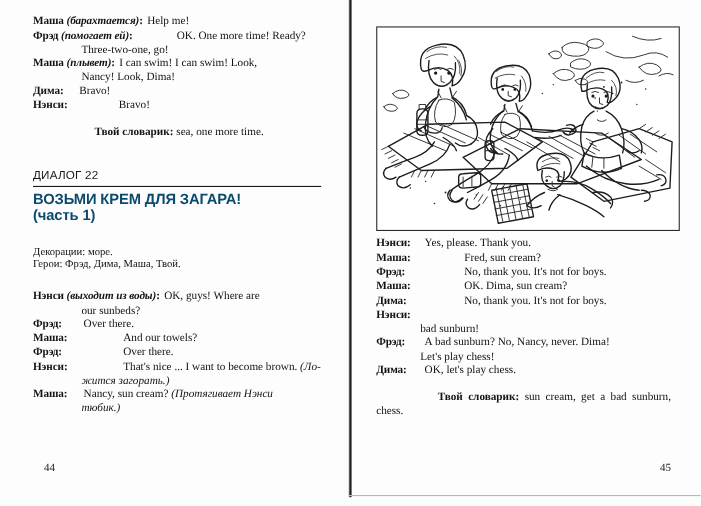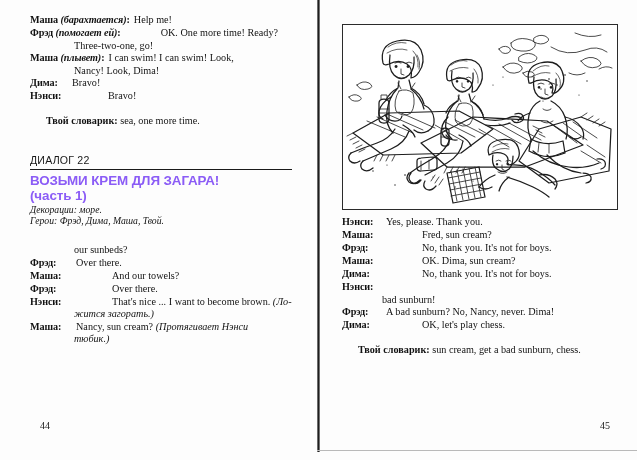--- a/index.html
+++ b/index.html
@@ -86,21 +86,21 @@
   .hang.r { padding-left: 40px; }
 
   
   .vocab {
     margin-top: 12px;
     text-indent: 16px;
     text-align: justify;
     font-size: 10.2px;
     line-height: 12.6px;
   }
-  .vocab b { font-weight: bold; }
+  .vocab b { font-weight: bold; margin-left: 40px; }
 
   
   .head-block { margin-top: 26px; }
   .kicker {
     font-family: "Liberation Sans", sans-serif;
     font-size: 10.6px;
     letter-spacing: 0.2px;
     color: #181818;
   }
   .rule {
@@ -108,26 +108,26 @@
     margin-top: 2.5px;
     margin-bottom: 3px;
     width: 100%;
   }
   .title {
     font-family: "Liberation Sans", sans-serif;
     font-weight: bold;
     font-size: 13.4px;
     line-height: 15.6px;
     letter-spacing: -0.1px;
-    color: #8b5cf6;
+    color: #0c4a6e;
   }
 
   
   .meta {
-    font-style: italic;
+    margin-top: 20px;
     font-size: 9.7px;
     line-height: 11.6px;
   }
   .dialogue-start { margin-top: 17px; }
 
   
   .folio {
     position: absolute;
     font-size: 10px;
     color: #1c1c1c;
@@ -204,20 +204,24 @@
         </div>
       </div>
 
       <div class="meta">
         <div>Декорации: море.</div>
         <div>Герои: Фрэд, Дима, Маша, Твой.</div>
       </div>
 
       <div class="dialogue-start">
 
+        <div class="line">
+          <span class="who"><span>Нэнси</span>&nbsp;<i class="stage">(выходит из воды)</i><span>:</span></span>
+          <span class="says nojust">OK, guys! Where are</span>
+        </div>
         <div class="hang">our sunbeds?</div>
 
         <div class="line">
           <span class="who" style="flex-basis:42px"><span>Фрэд</span><span>:</span></span>
           <span class="says nojust">Over there.</span>
         </div>
 
         <div class="line">
           <span class="who" style="flex-basis:42px"><span>Маша</span><span>:</span></span>
           <span class="says nojust">And our towels?</span>
@@ -523,20 +527,21 @@
 
         <div class="line">
           <span class="who" style="flex-basis:40px"><span>Нэнси</span><span>:</span></span>
         </div>
         <div class="hang r">bad sunburn!</div>
 
         <div class="line">
           <span class="who" style="flex-basis:40px"><span>Фрэд</span><span>:</span></span>
           <span class="says">A bad sunburn? No, Nancy, never. Dima!</span>
         </div>
+        <div class="hang r">Let's play chess!</div>
 
         <div class="line">
           <span class="who" style="flex-basis:40px"><span>Дима</span><span>:</span></span>
           <span class="says nojust">OK, let's play chess.</span>
         </div>
 
         <div class="vocab">
           <b>Твой словарик:</b><span> sun cream, get a bad sunburn, chess.</span>
         </div>
       </div>

